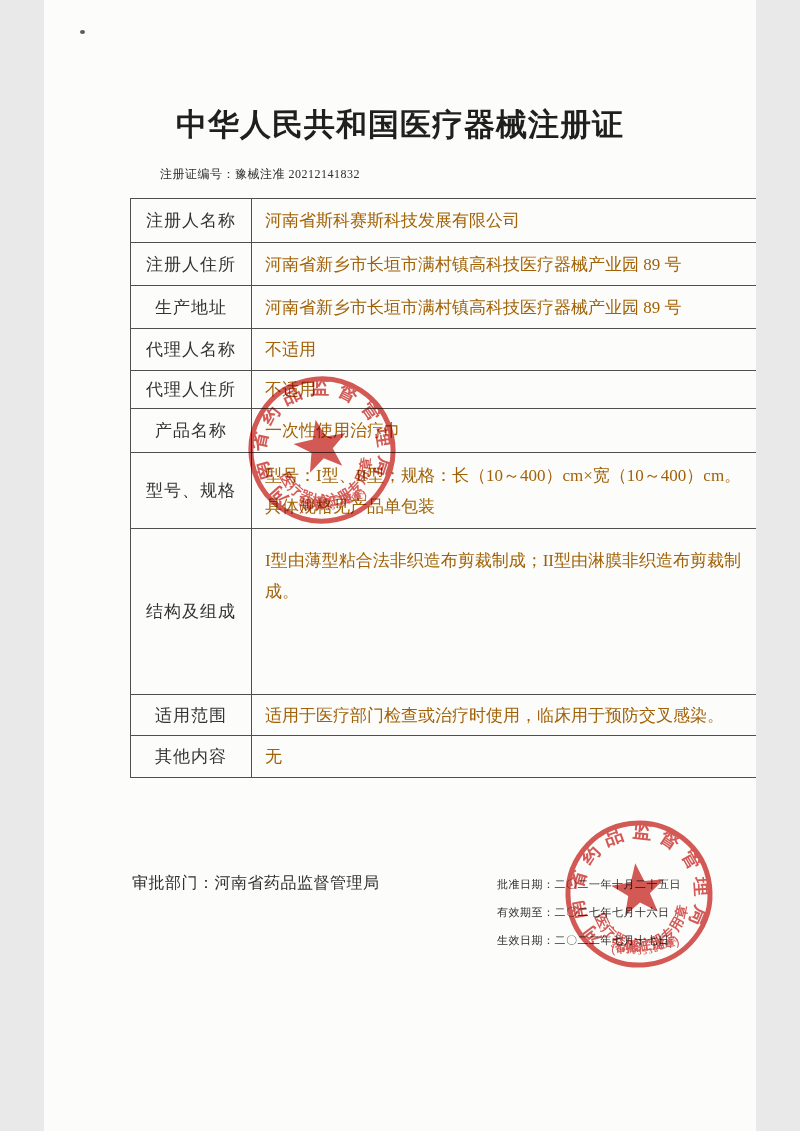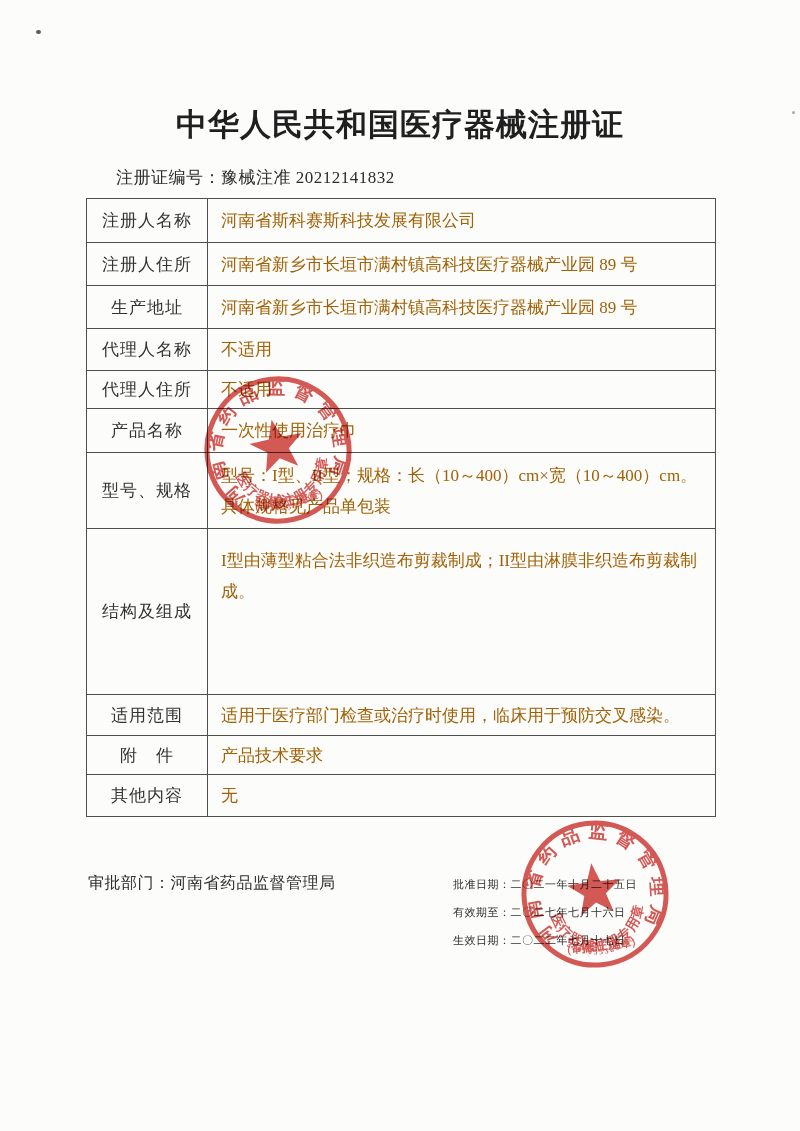--- a/index.html
+++ b/index.html
@@ -1,37 +1,37 @@
 <!DOCTYPE html>
 <html lang="zh"><head>
 <meta charset="utf-8">
 <style>
   html,body{margin:0;padding:0;background:#e9e9e9;}
   .page{
     position:relative;
-    width:800px;height:1131px;
+    width:712px;height:1131px;
     margin:0 auto;
     background:#fcfcfb;
     color:#2e2e2e;
     font-family:"Liberation Serif","DejaVu Serif",serif;
     overflow:hidden;
   }
   
   .speck{position:absolute;background:#5a5a5a;border-radius:50%;}
   .speck.s1{left:36px;top:30px;width:5px;height:4px;}
   .speck.s2{left:792px;top:111px;width:3px;height:3px;opacity:.5;}
 
   .title{
     position:absolute;top:104px;left:0;width:100%;
     margin:0;text-align:center;
     font-size:31px;font-weight:bold;letter-spacing:1px;color:#1f1f1f;
   }
   .regno{
     position:absolute;top:166px;left:116px;
-    font-size:17px;letter-spacing:.5px;
+    font-size:12px;letter-spacing:.5px;
   }
 
   table.cert{
     position:absolute;top:198px;left:86px;width:630px;
     border-collapse:collapse;table-layout:fixed;
   }
   table.cert th,table.cert td{
     border:1px solid #4f4f4f;
     font-weight:normal;
     vertical-align:middle;
@@ -114,24 +114,20 @@
         <td class="val">型号：I型、II型；规格：长（10～400）cm×宽（10～400）cm。具体规格见产品单包装</td>
       </tr>
       <tr class="r8">
         <th class="lbl">结构及组成</th>
         <td class="val">I型由薄型粘合法非织造布剪裁制成；II型由淋膜非织造布剪裁制成。</td>
       </tr>
       <tr class="r9">
         <th class="lbl">适用范围</th>
         <td class="val">适用于医疗部门检查或治疗时使用，临床用于预防交叉感染。</td>
       </tr>
-      <tr class="r10">
-        <th class="lbl">附　件</th>
-        <td class="val">产品技术要求</td>
-      </tr>
       <tr class="r11">
         <th class="lbl">其他内容</th>
         <td class="val">无</td>
       </tr>
     </tbody>
   </table>
 
   <div class="approval"><span>审批部门：</span><span>河南省药品监督管理局</span></div>
 
   <div class="dates">

